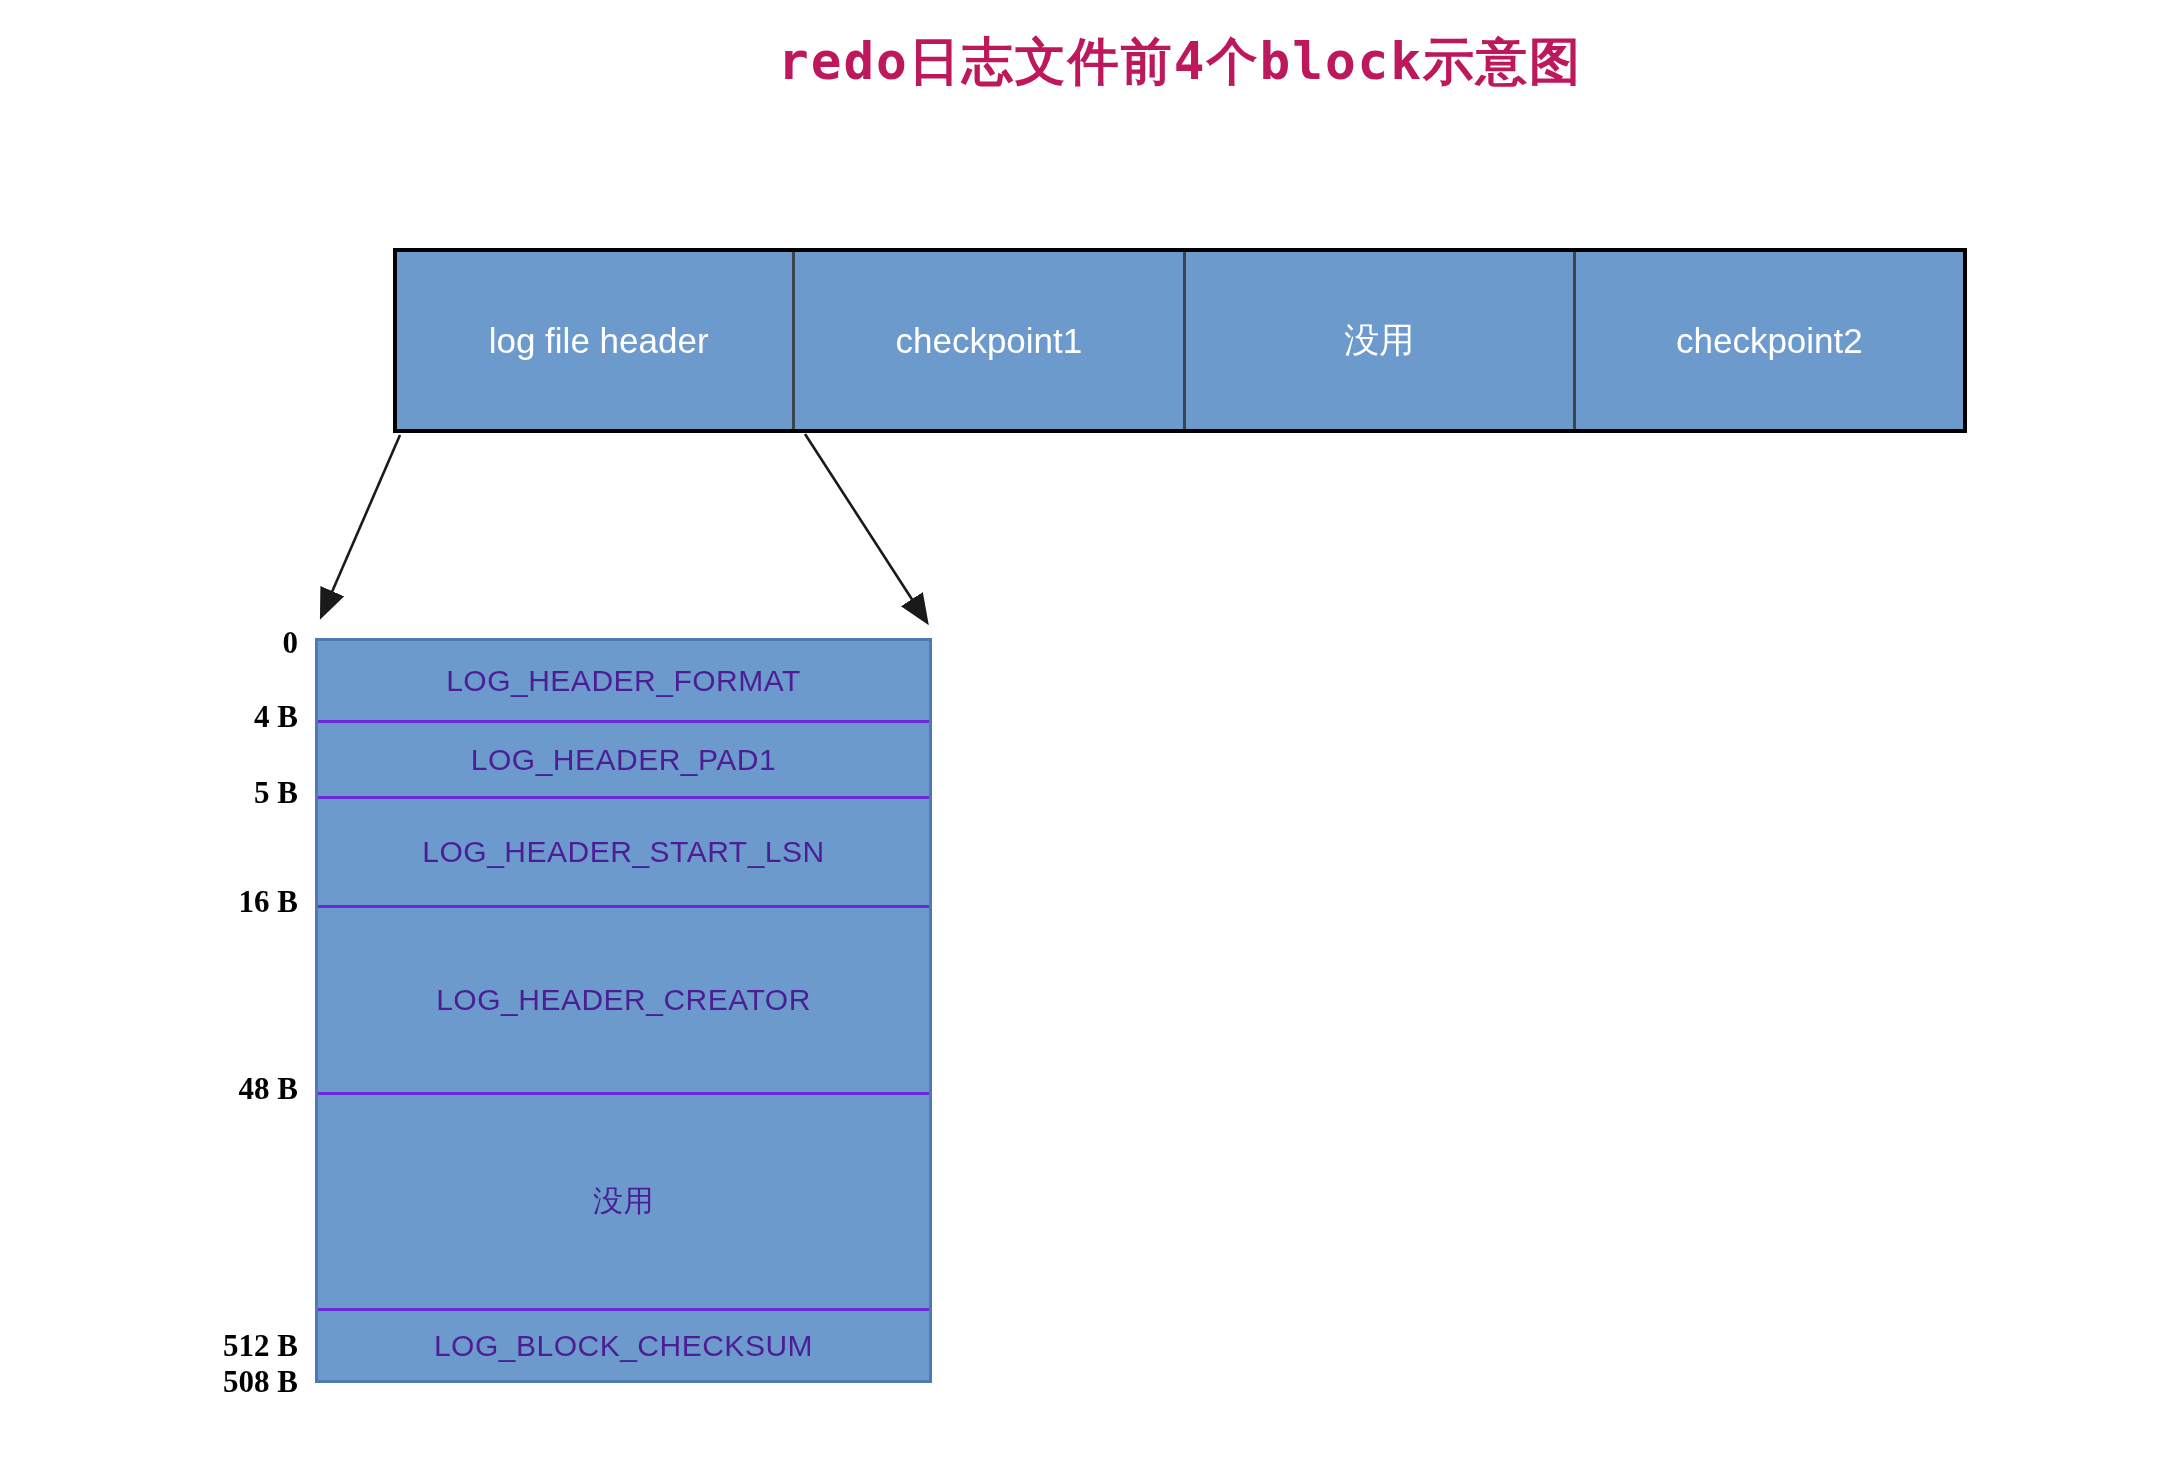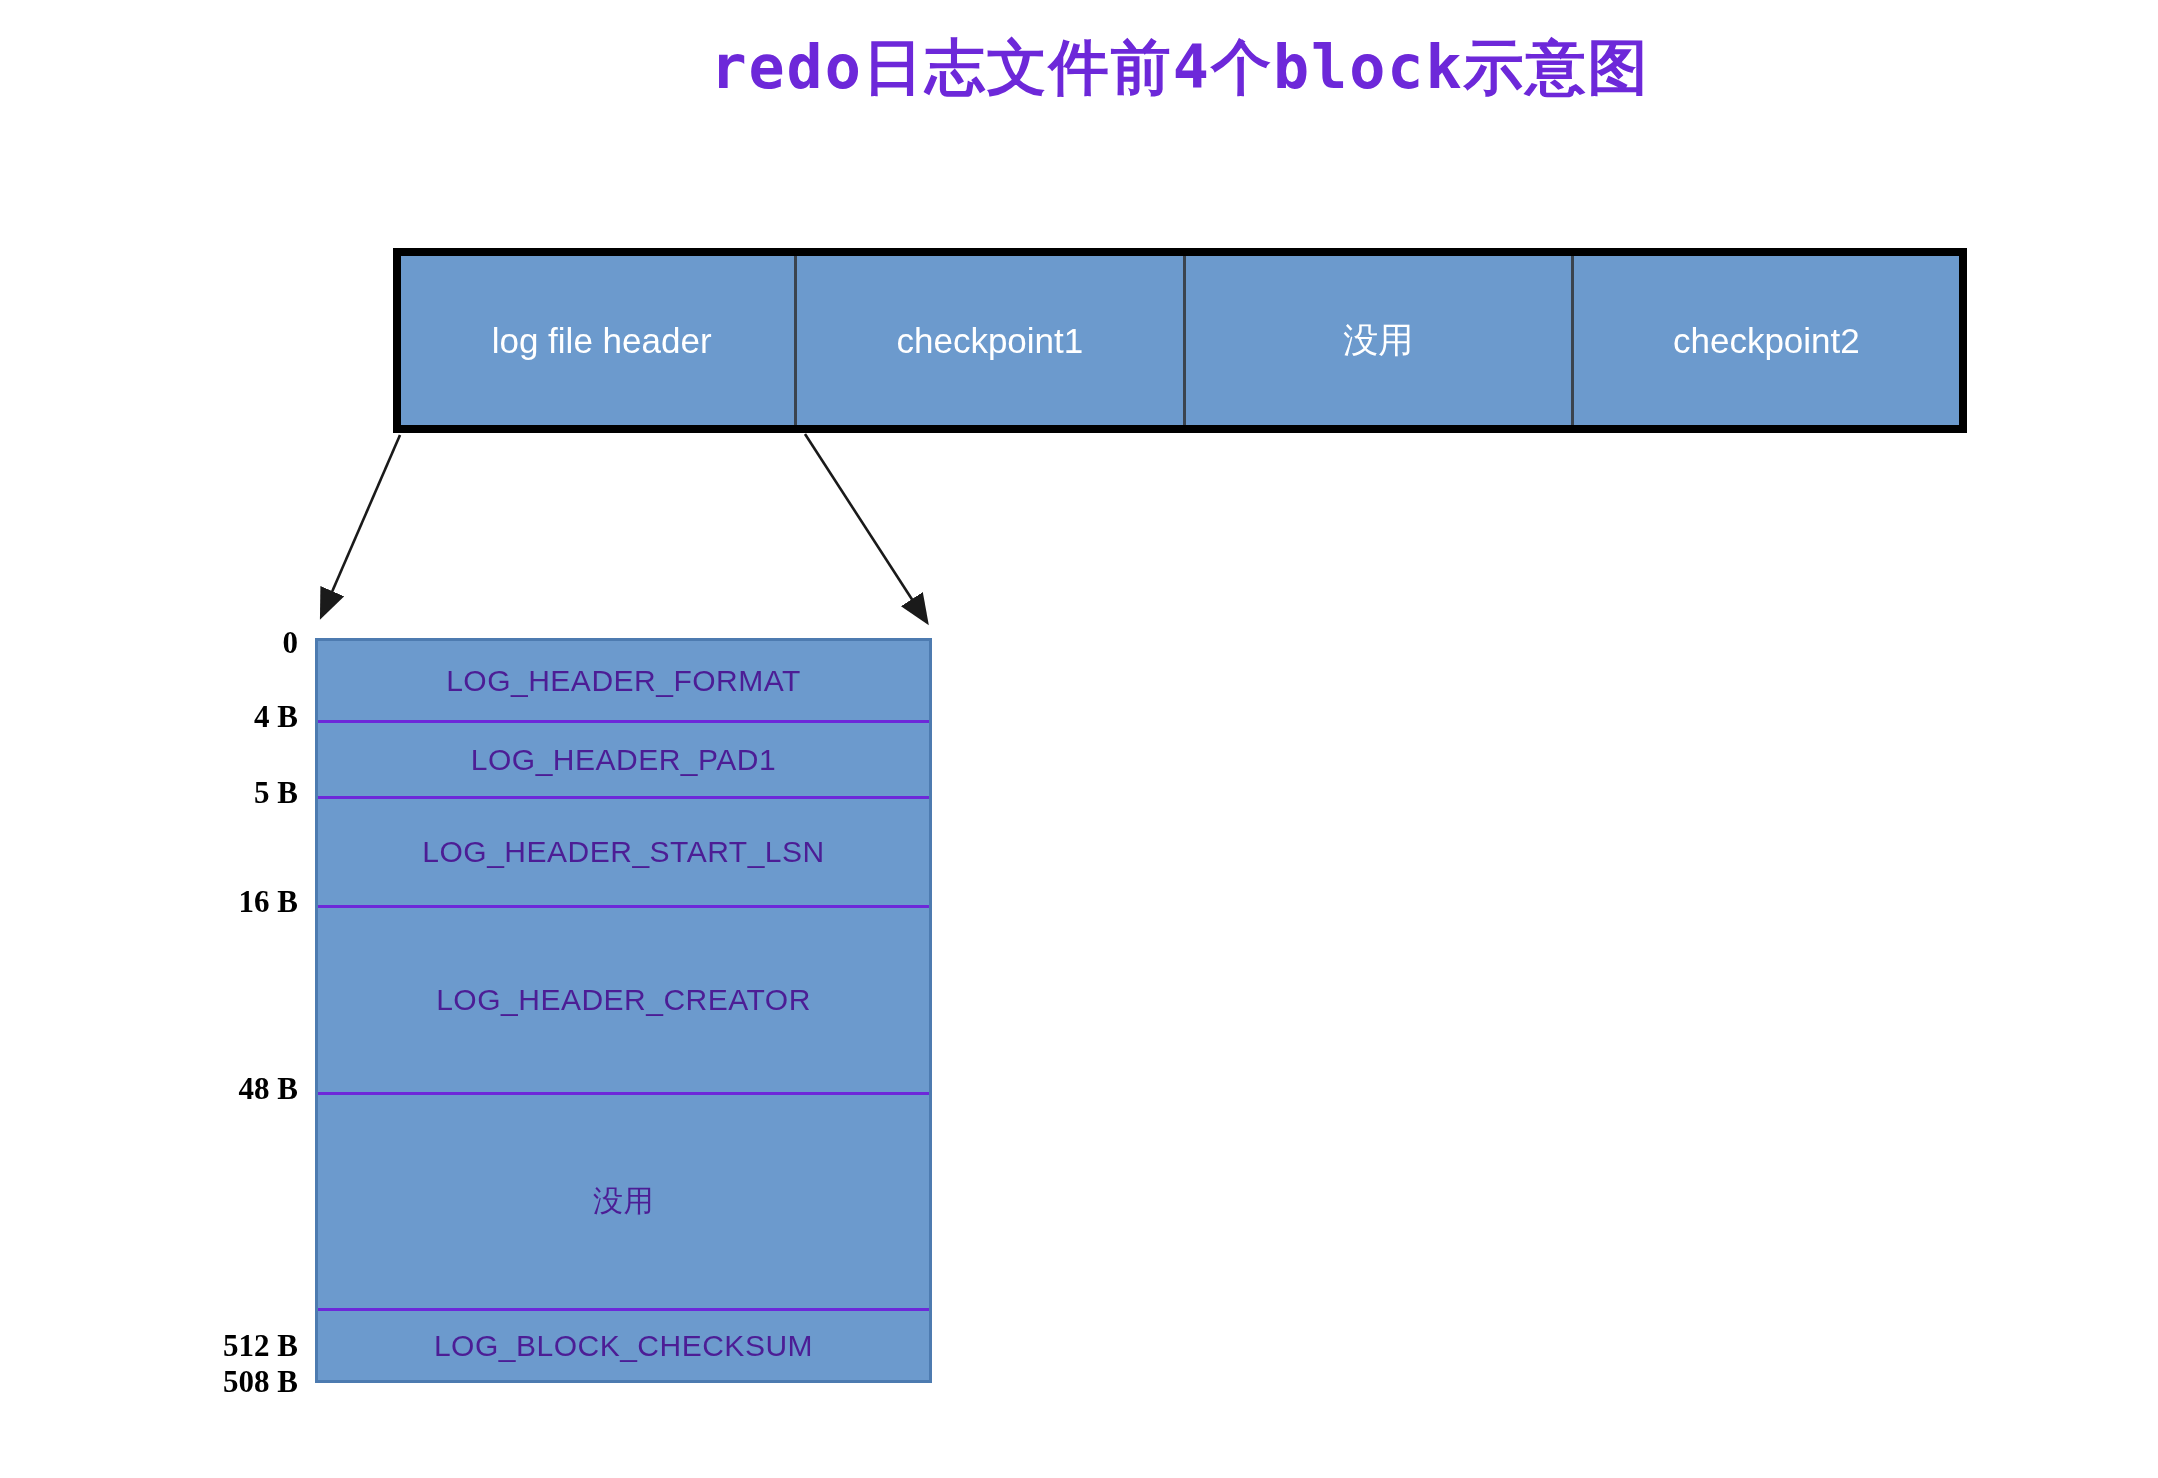--- a/index.html
+++ b/index.html
@@ -13,37 +13,37 @@
   }
 
   
   .title {
     position: absolute;
     left: 390px;
     top: 28px;
     width: 1580px;
     text-align: center;
     font-family: "DejaVu Sans Mono", monospace;
-    font-size: 60px;
+    font-size: 51px;
     font-weight: bold;
-    color: #6d28d9;
+    color: #be185d;
     letter-spacing: 2px;
     white-space: nowrap;
   }
 
   
   .block-row {
     position: absolute;
     left: 393px;
     top: 248px;
     width: 1574px;
     height: 185px;
     display: flex;
     box-sizing: border-box;
-    border: 8px solid #000000;
+    border: 4px solid #000000;
     background: #6c9acd;
     padding-left: 8px;
   }
   .block-cell {
     flex: 1 1 0;
     display: flex;
     align-items: center;
     justify-content: center;
     color: #ffffff;
     font-size: 35px;

